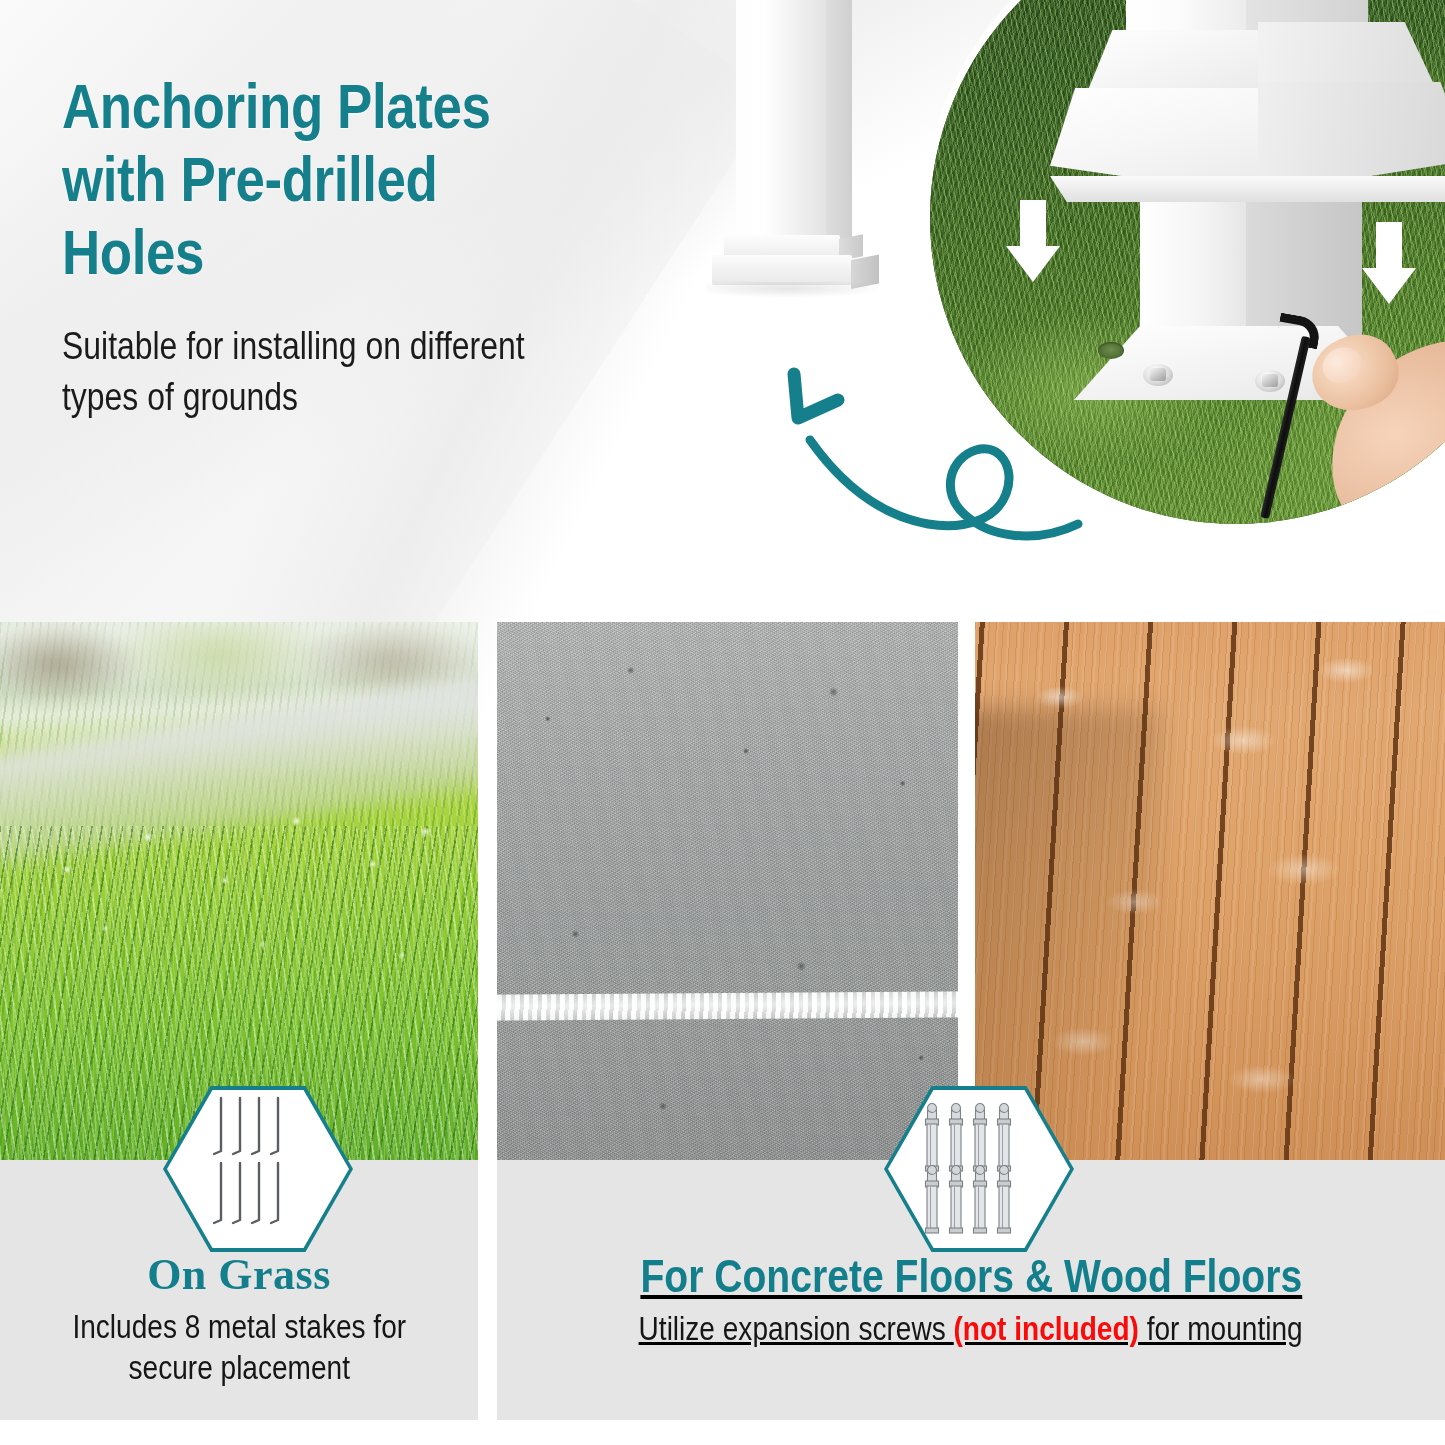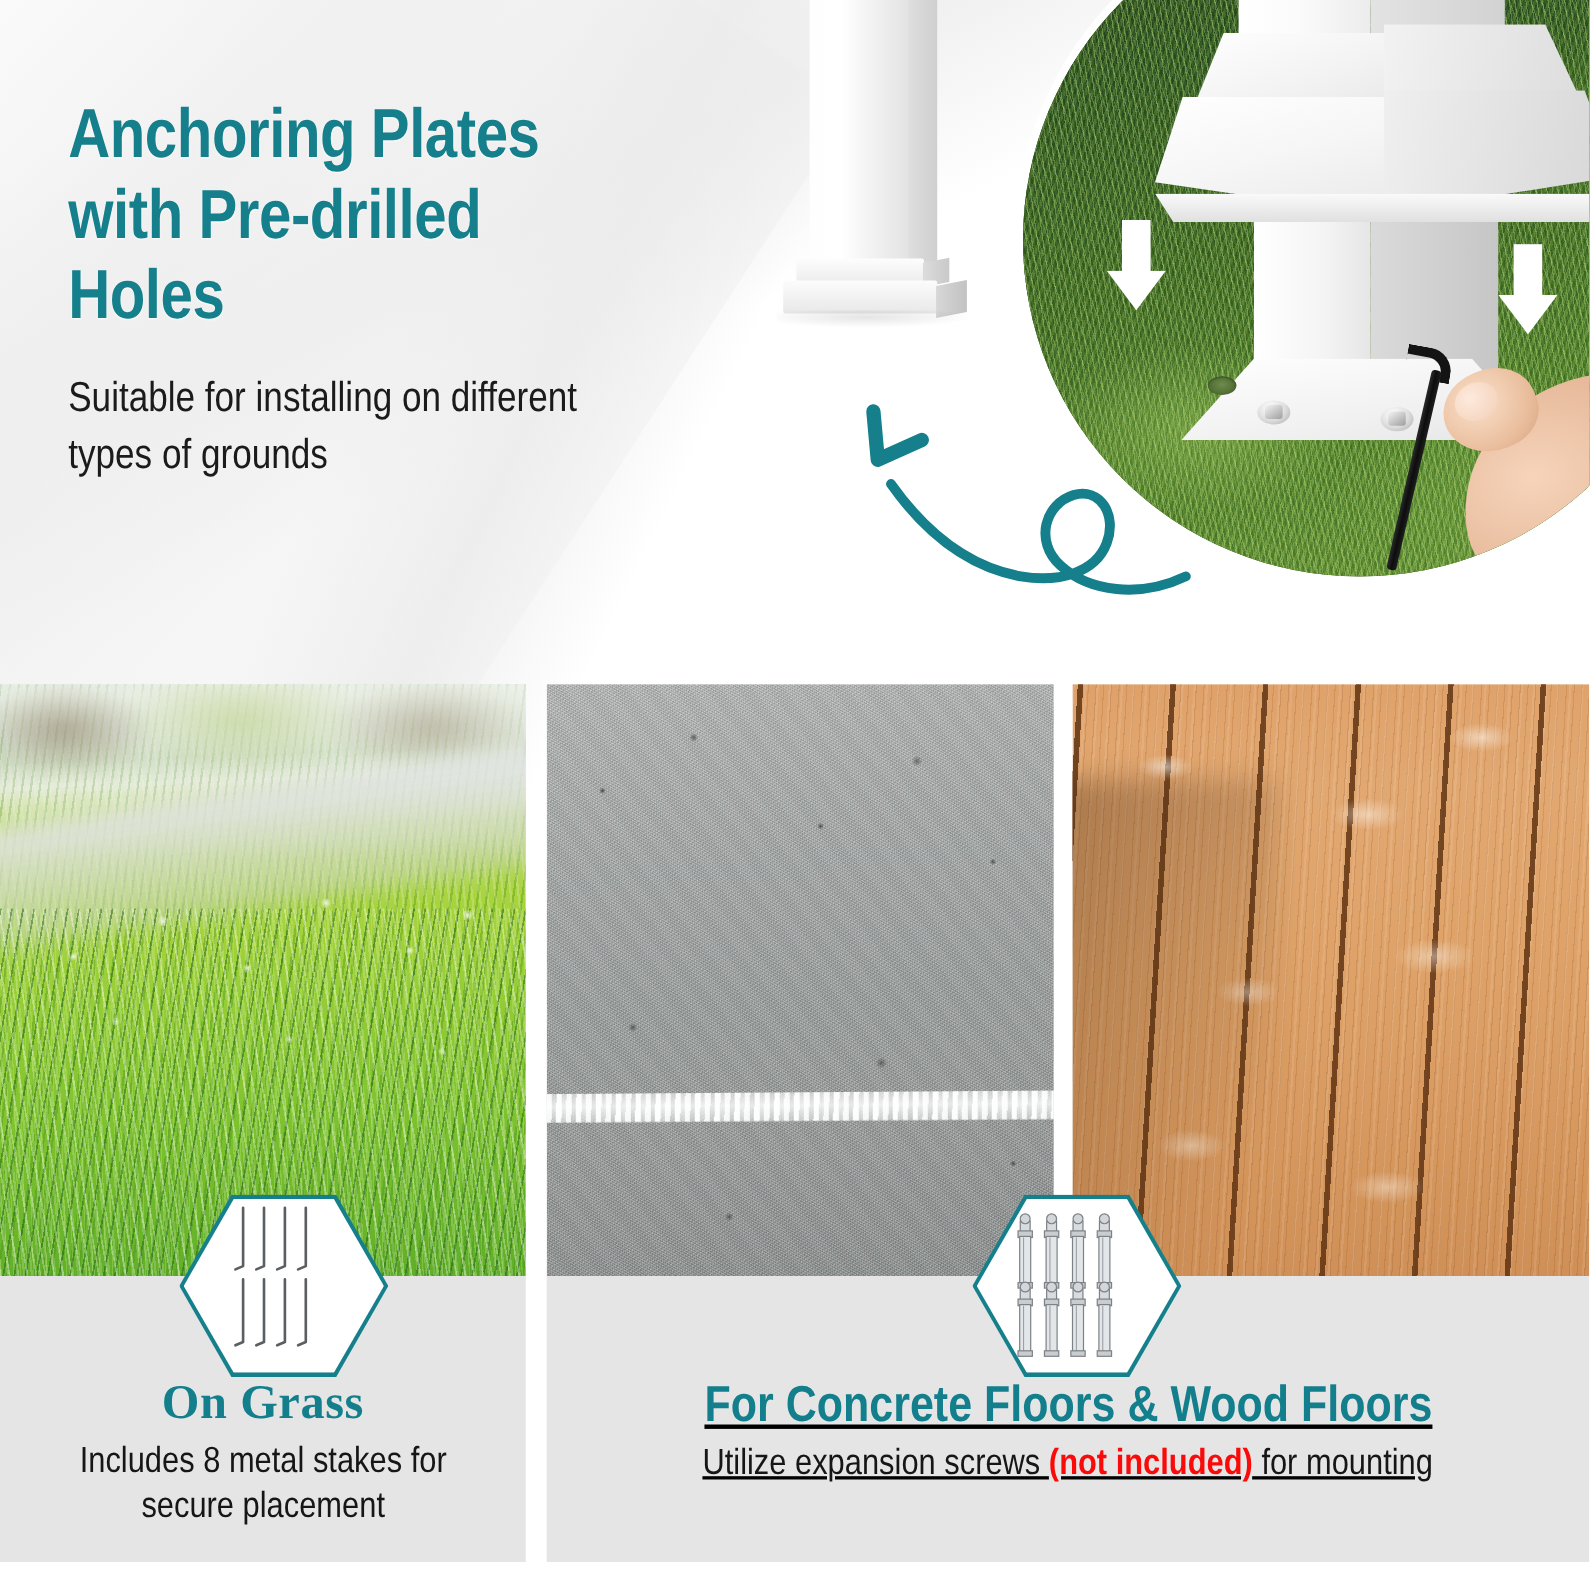--- a/index.html
+++ b/index.html
@@ -35,21 +35,21 @@
     transform:rotate(-27deg); transform-origin:top left;
     background:linear-gradient(180deg, rgba(255,255,255,0) 0%, rgba(238,238,238,.85) 60%, rgba(255,255,255,0) 100%);
   }
   .band-c {
     left:560px; top:-120px; width:300px; height:900px;
     transform:rotate(26deg); transform-origin:top left;
     background:linear-gradient(90deg, rgba(255,255,255,0), rgba(235,235,235,.8), rgba(255,255,255,0));
   }
 
   
-  #hero-text { position:absolute; left:62px; top:86px; width:680px; z-index:30; }
+  #hero-text { position:absolute; left:62px; top:70px; width:680px; z-index:30; }
   #hero-title {
     font-family:"Liberation Sans", sans-serif;
     font-weight:700;
     font-size:63px;
     line-height:1.16;
     letter-spacing:-0.5px;
     color:#157f8c;
     transform:scaleX(.84);
     transform-origin:left top;
     text-shadow:0 1px 2px rgba(255,255,255,.95);

